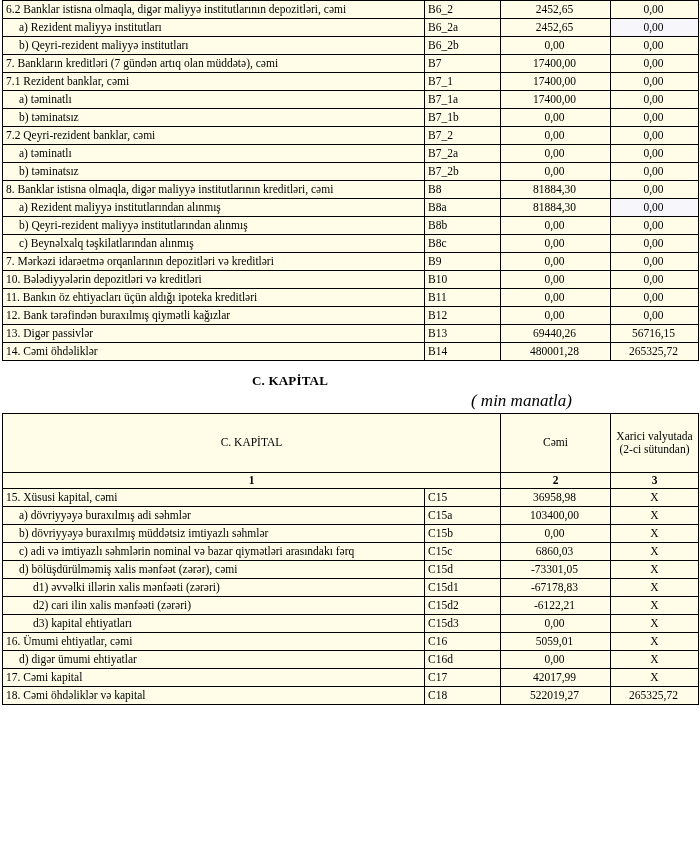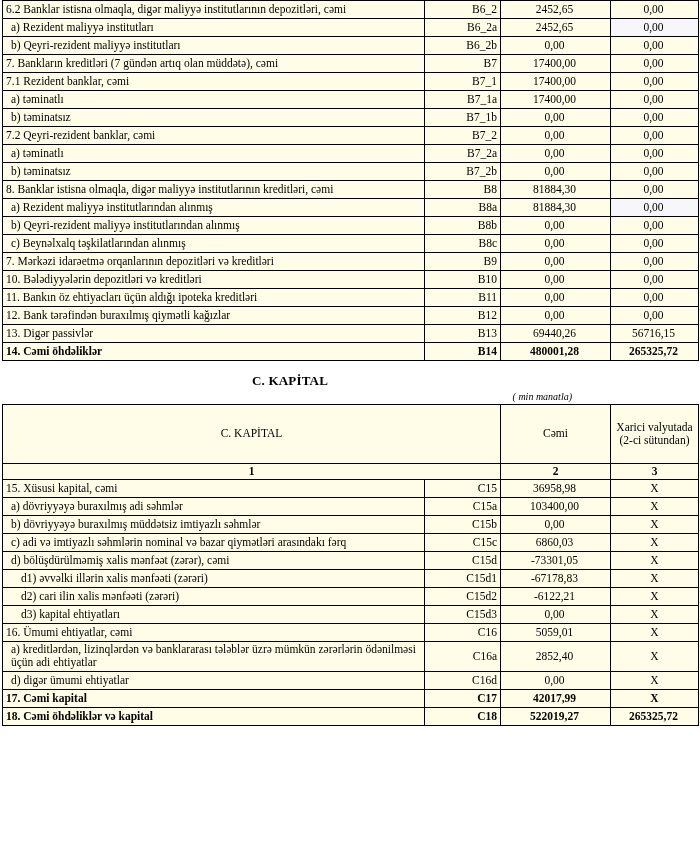--- a/index.html
+++ b/index.html
@@ -28,39 +28,39 @@
   td, th {
     border: 1px solid #000000;
     padding: 1px 3px;
     vertical-align: middle;
     background: #fffde7;
     font-weight: normal;
     font-size: 11.5px;
     line-height: 1.15;
   }
   .c-label { text-align: left; }
-  .c-code  { text-align: right; }
+  .c-code  { text-align: left; }
   .c-num   { text-align: center; padding-right: 5px; }
   .c-x     { text-align: center; }
-  .indent1 { padding-left: 8px; margin-top: 8px; }
-  .indent2 { padding-left: 18px; }
-  .bold { font-weight: bold; }
+  .indent1 { padding-left: 16px; margin-top: 8px; }
+  .indent2 { padding-left: 30px; }
+  .bold { font-weight: normal; }
   .rowh { height: 18px; }
   .white-cell { background: #f7f7fb; }
   .section-title {
     text-align: center;
     font-weight: bold;
     font-size: 13px;
     margin: 12px 0 2px 0;
     letter-spacing: .2px;
   }
   .unit-line {
     text-align: right;
     font-style: italic;
-    font-size: 10px;
+    font-size: 17px;
     padding-right: 6px;
     margin-bottom: 2px;
   }
   .hdr td {
     text-align: center;
     font-weight: normal;
     vertical-align: middle;
   }
   .numhdr td {
     text-align: center;
@@ -278,26 +278,20 @@
           <td class="c-num">0,00</td>
           <td class="c-x">X</td>
         </tr>
         <tr class="rowh">
           <td class="c-label">16. Ümumi ehtiyatlar, cəmi</td>
           <td class="c-code">C16</td>
           <td class="c-num">5059,01</td>
           <td class="c-x">X</td>
         </tr>
         <tr class="rowh">
-          <td class="c-label indent1">a) kreditlərdən, lizinqlərdən və banklararası  tələblər üzrə mümkün zərərlərin ödənilməsi üçün adi ehtiyatlar</td>
-          <td class="c-code">C16a</td>
-          <td class="c-num">2852,40</td>
-          <td class="c-x">X</td>
-        </tr>
-        <tr class="rowh">
           <td class="c-label indent1">d) digər ümumi ehtiyatlar</td>
           <td class="c-code">C16d</td>
           <td class="c-num">0,00</td>
           <td class="c-x">X</td>
         </tr>
         <tr class="rowh">
           <td class="c-label bold">17. Cəmi kapital</td>
           <td class="c-code bold">C17</td>
           <td class="c-num bold">42017,99</td>
           <td class="c-x bold">X</td>

